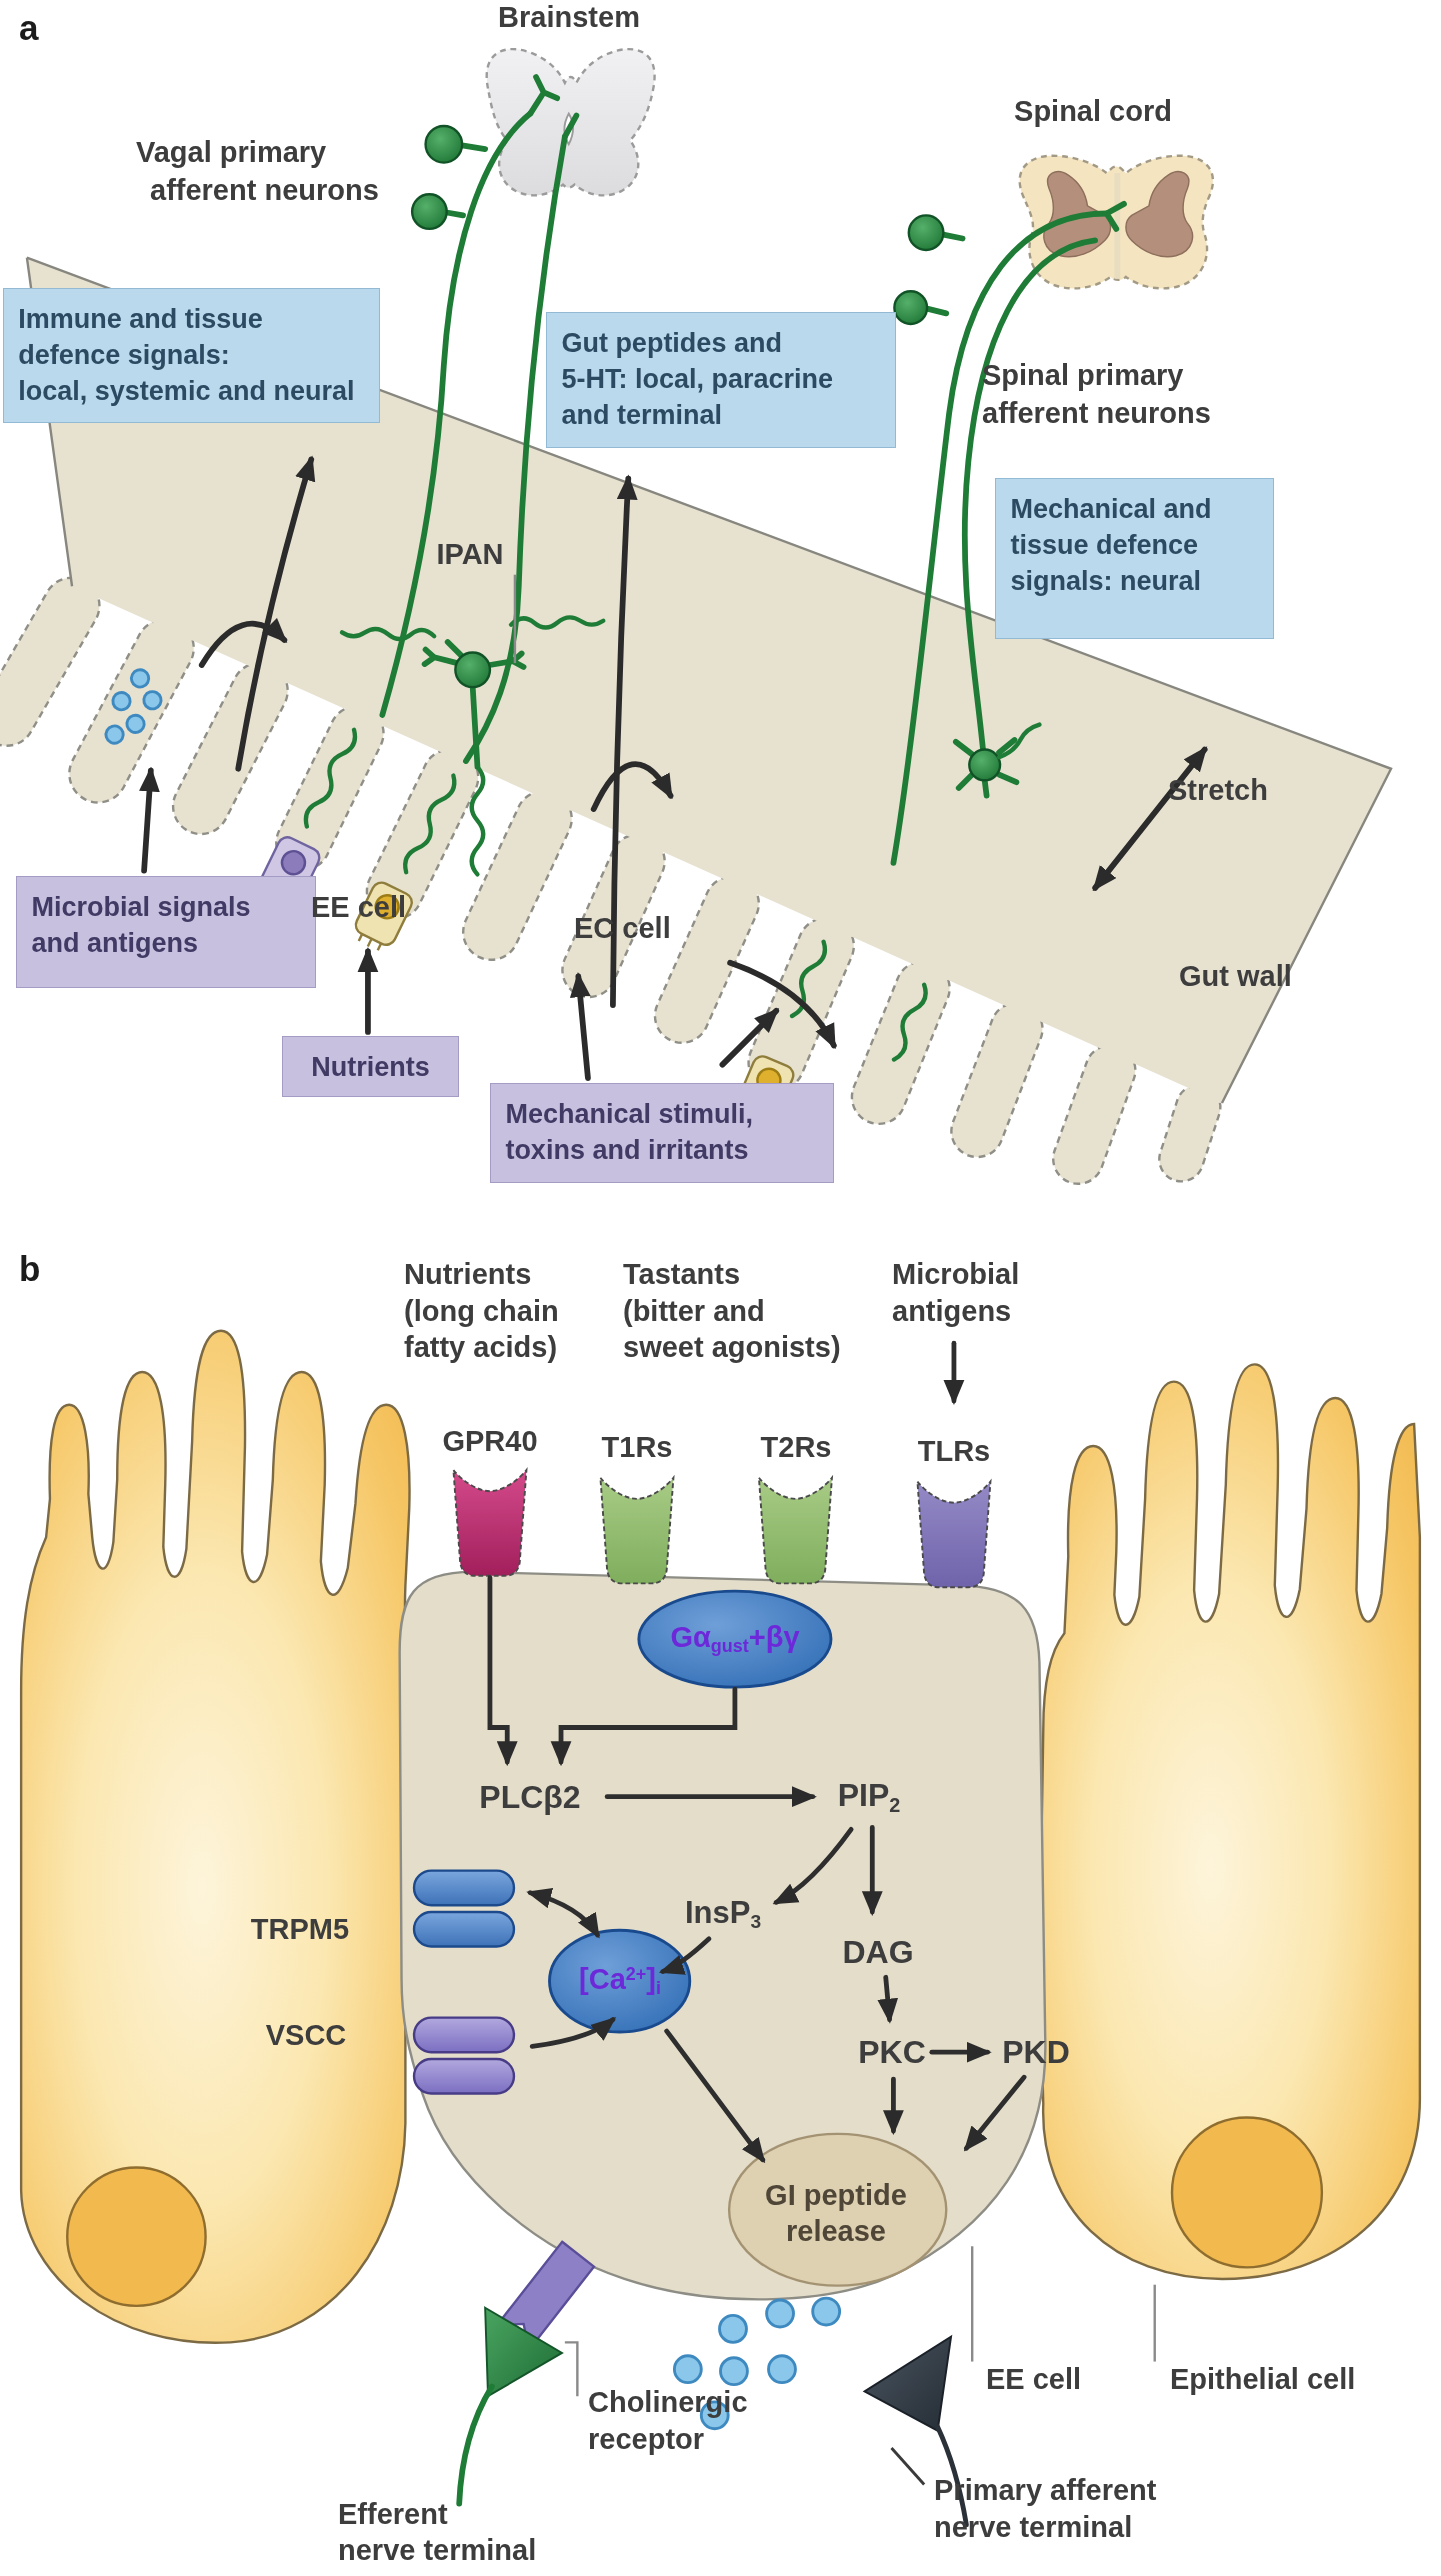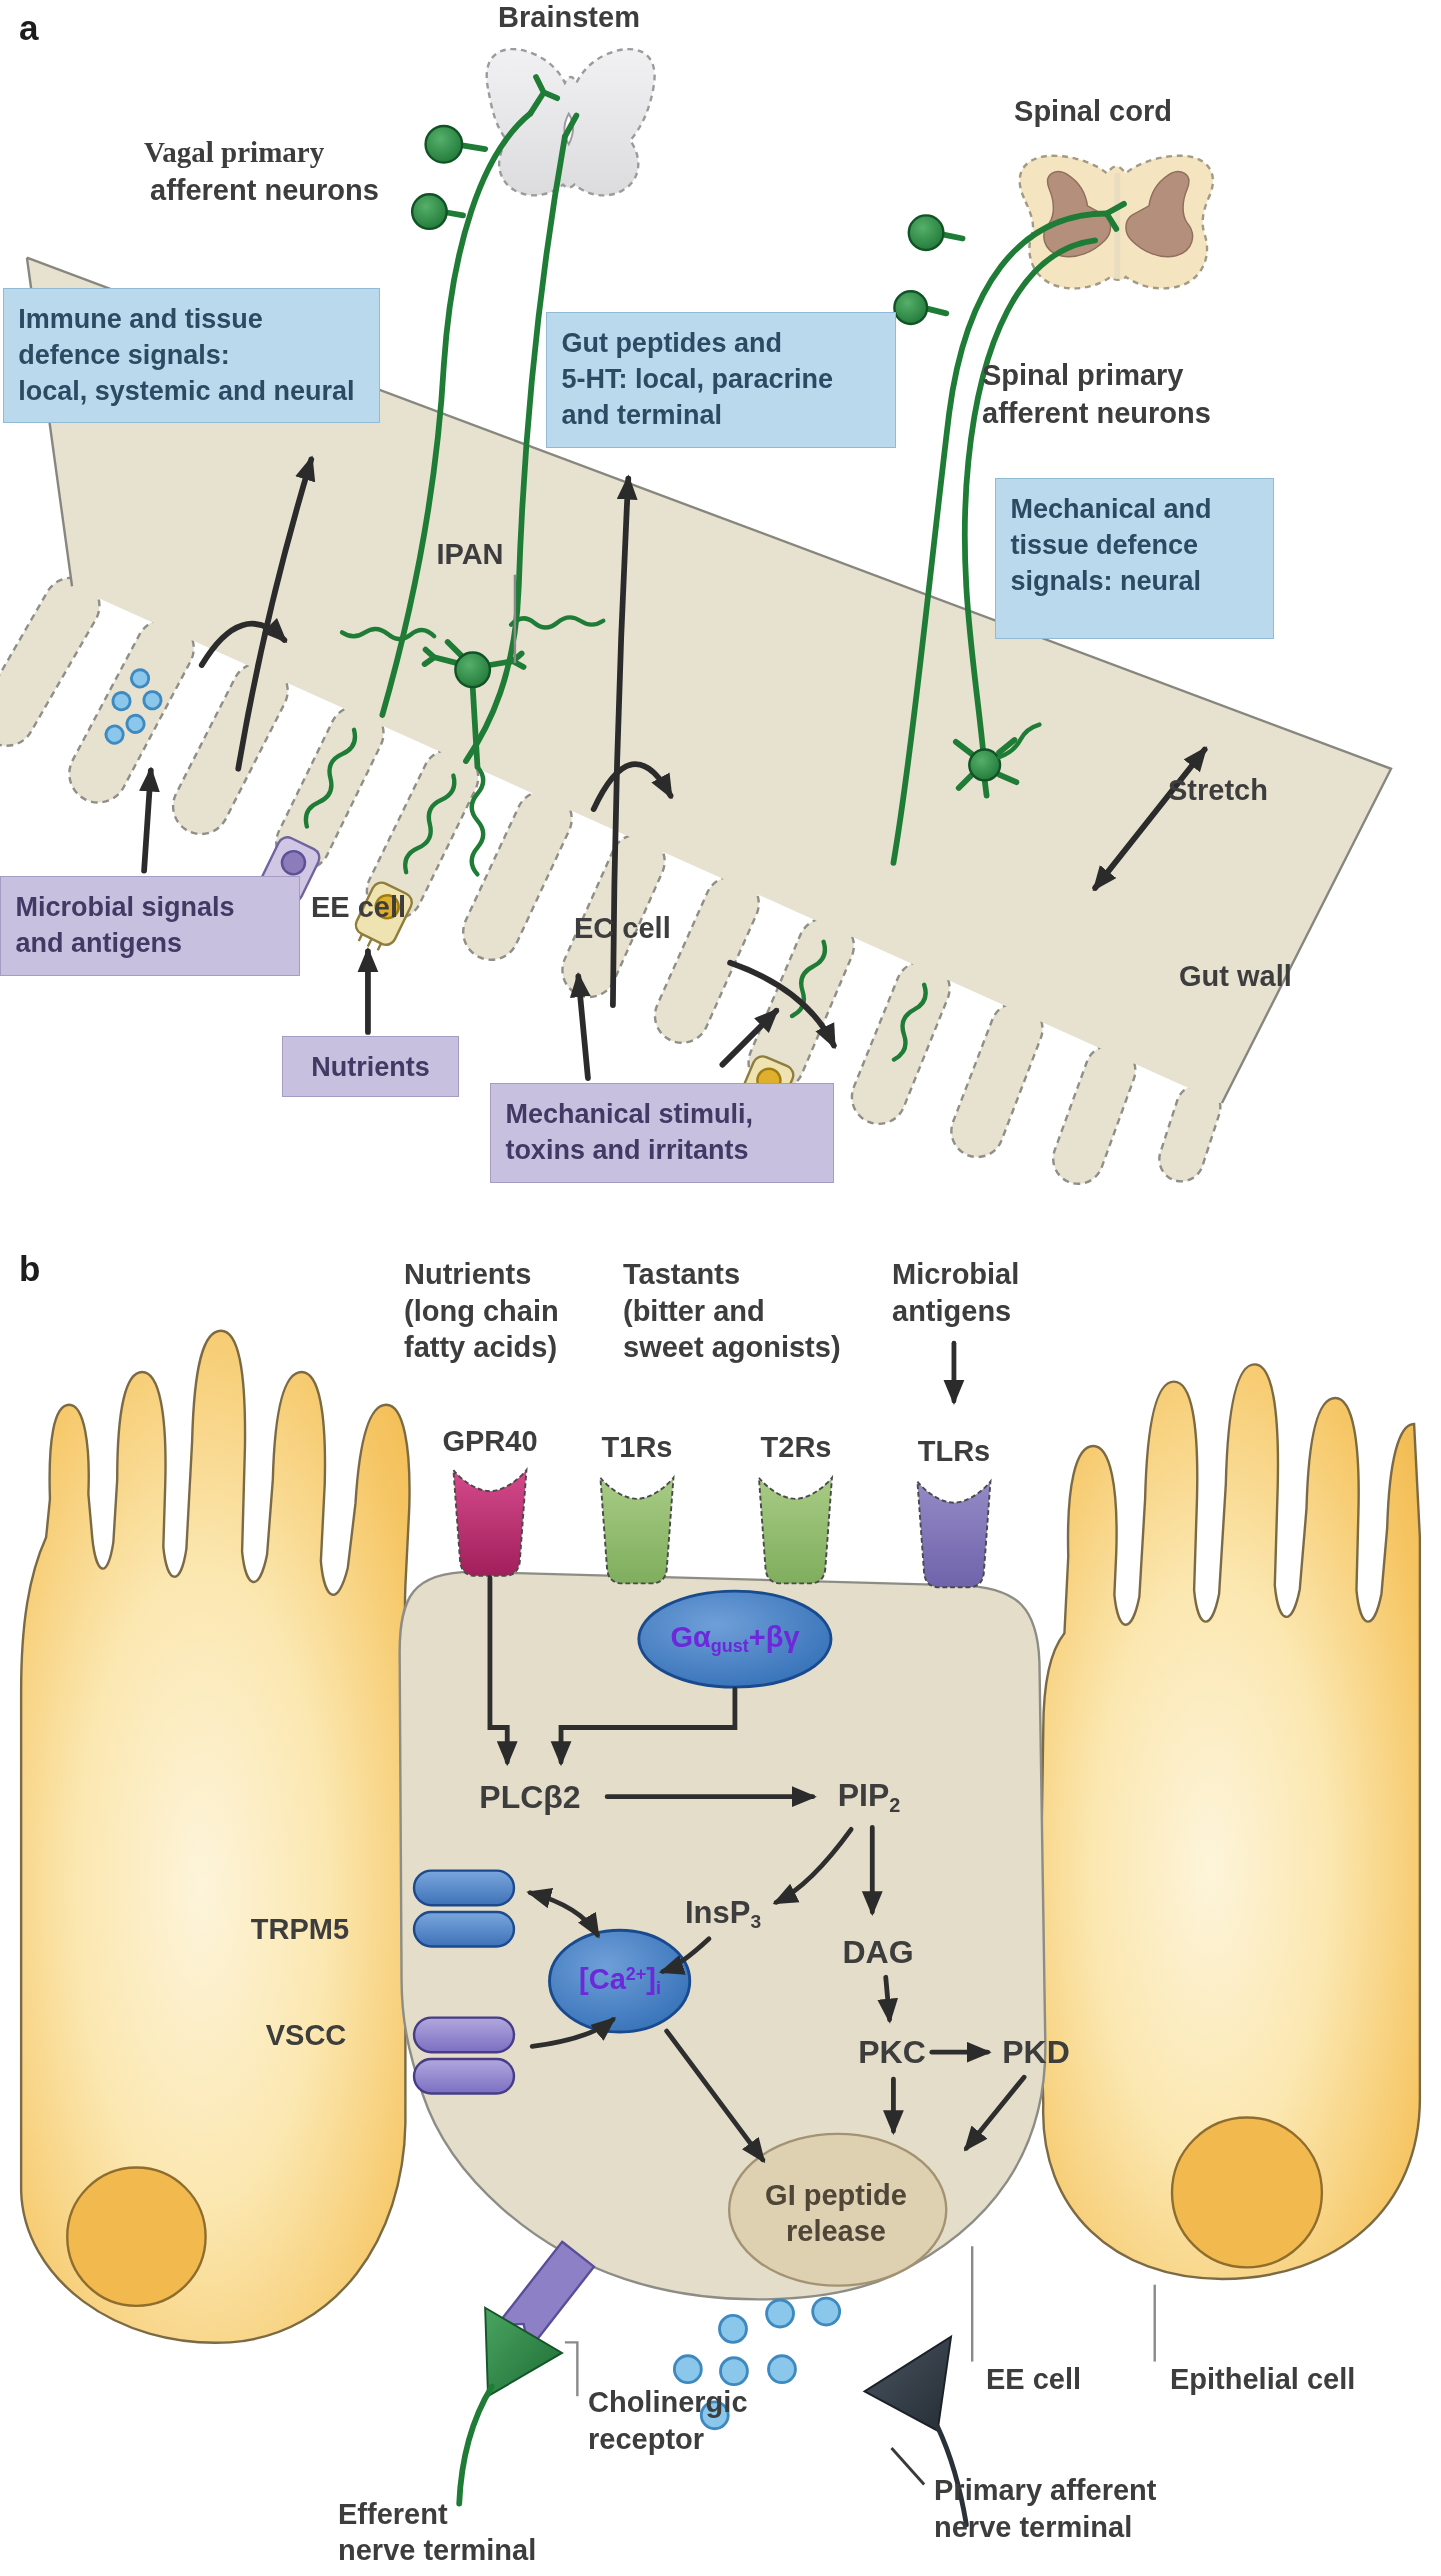--- a/index.html
+++ b/index.html
@@ -327,21 +327,21 @@
   <path class="leader" d="M 601 2494 L 601 2438 L 588 2438"></path>
   <path d="M 928 2548 L 962 2586" fill="none" stroke="#3a3a3a" stroke-width="3"></path>
 </svg>
 
 <div class="tag" style="left:19px;top:7.7px;">a</div>
 <div class="tag" style="left:19px;top:1249px;">b</div>
 
 <div class="lbl" style="left:569px;top:17.3px;">Brainstem</div>
 <div class="lbl" style="left:1093px;top:111px;">Spinal cord</div>
 
-<div class="lbl left" style="left:144px;top:152px;font-family:Liberation Serif, serif;">Vagal primary</div>
+<div class="lbl left" style="left:136px;top:152px;">Vagal primary</div>
 <div class="lbl left" style="left:150px;top:190px;">afferent neurons</div>
 
 <div class="lbl left" style="left:982px;top:375px;">Spinal primary</div>
 <div class="lbl left" style="left:982px;top:413px;">afferent neurons</div>
 
 <div class="bbox blue" style="left:2.9px;top:288px;width:377px;height:135px;">
   <span>Immune and tissue</span>
   <span>defence signals:</span>
   <span>local, systemic and neural</span>
 </div>
@@ -353,21 +353,21 @@
 </div>
 
 <div class="bbox blue" style="left:995px;top:478px;width:279px;height:161px;">
   <span>Mechanical and</span>
   <span>tissue defence</span>
   <span>signals: neural</span>
 </div>
 
 <div class="lbl" style="left:470px;top:554px;">IPAN</div>
 
-<div class="bbox purple" style="left:0;top:876px;width:300px;height:100px;">
+<div class="bbox purple" style="left:16px;top:876px;width:300px;height:112px;">
   <span>Microbial signals</span>
   <span>and antigens</span>
 </div>
 
 <div class="lbl left" style="left:311px;top:907px;">EE cell</div>
 <div class="lbl left" style="left:574px;top:928px;">EC cell</div>
 
 <div class="bbox purple" style="left:282px;top:1036px;width:177px;height:61px;display:flex;align-items:center;justify-content:center;padding:0;">
   <span>Nutrients</span>
 </div>

